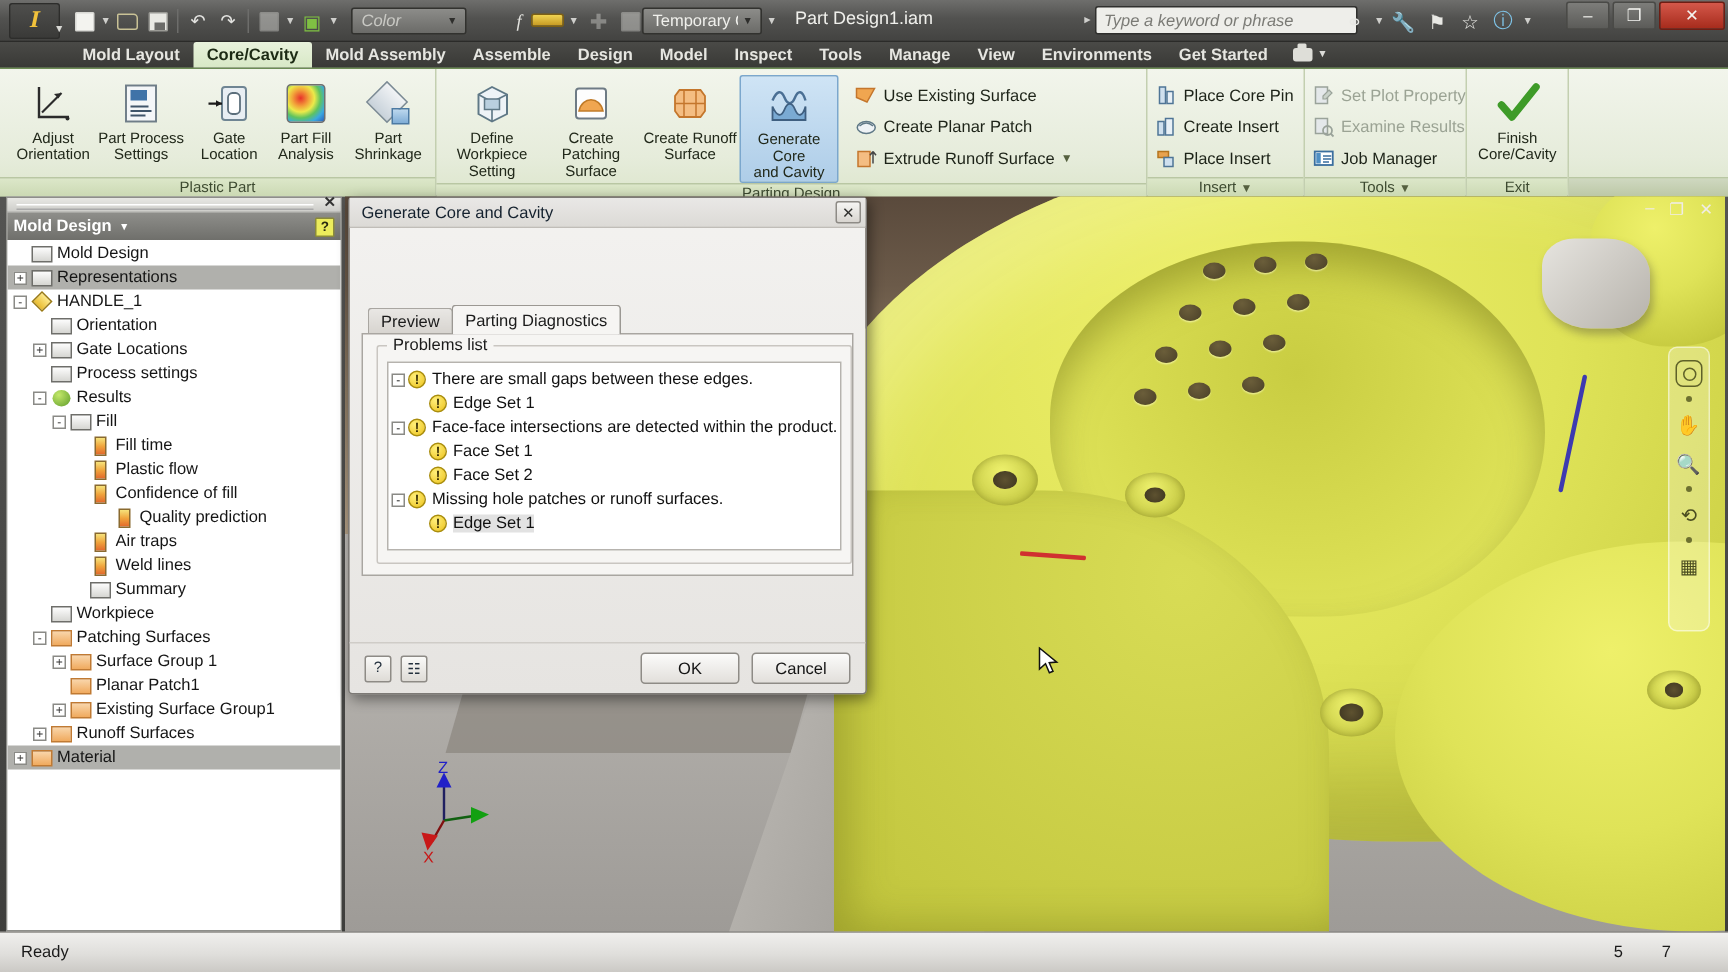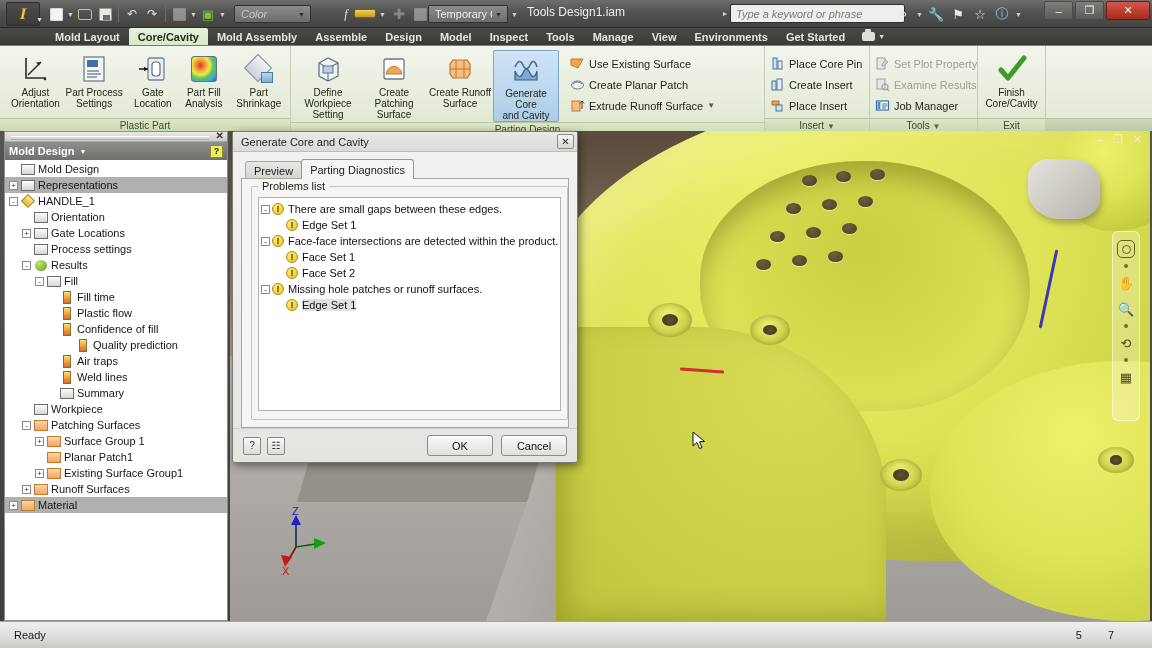--- a/index.html
+++ b/index.html
@@ -322,21 +322,21 @@
                border-radius:50%;}
   
   .triad { position: absolute; left: 34px; bottom: 46px; width: 80px; height: 70px; z-index: 5;}
 
   
   .dialog {
     position: absolute; left: 232px; top: 131px; width: 346px; height: 332px;
     background: linear-gradient(#f3f2f0,#e6e4e1);
     border: 1px solid #7d7a76; border-radius: 3px;
     box-shadow: 2px 3px 9px rgba(0,0,0,.45);
-    display: flex; flex-direction: column; z-index: 20;
+    display: flex; flex-direction: column; z-index: 20; gap: 44px;
   }
   .dlg-title {
     height: 20px; display: flex; align-items: center; padding: 0 3px 0 8px;
     font-size: 11px; color: #14212e;
     background: linear-gradient(#e9e8e6,#dcdad6);
     border-bottom: 1px solid #c0bdb8;
   }
   .dlg-x {
     margin-left: auto; width: 17px; height: 15px; border: 1px solid #8e8b86;
     background: linear-gradient(#f6f5f3,#d8d5d0); border-radius: 2px;
@@ -473,21 +473,21 @@
     <div class="qat-btn dim" style="position:absolute;left:410px;top:4px;">
         <span class="icon-sq"></span>
       </div>
 
     <div class="combo" style="position:absolute;left:428px;top:5px;width:80px;">
       <span class="cval" style="font-style:normal;color:#f0f0ec;">Temporary Cc</span>
       <span class="carr">▼</span>
     </div>
     <div class="qat-caret" style="position:absolute;left:510px;top:4px;">▼</div>
 
-    <div class="win-title">Tools Design1.iam</div>
+    <div class="win-title">Part Design1.iam</div>
 
     <div class="search-wrap">
       <span class="search-arrow">►</span>
       <div class="search-box">
         <span>Type a keyword or phrase</span>
       </div>
     </div>
 
     <div class="help-icons">
       <div class="hi">

